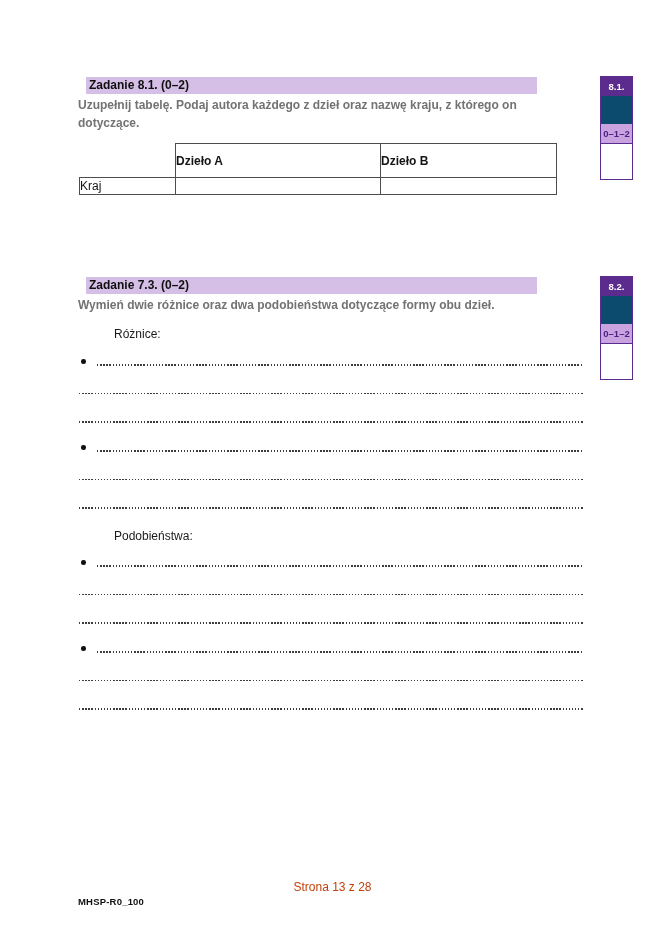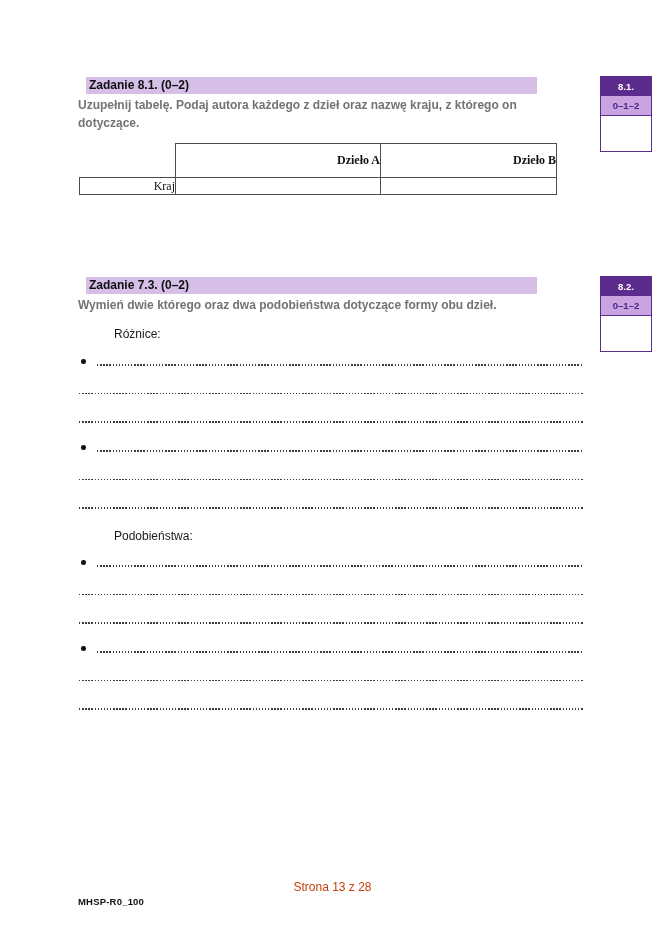--- a/index.html
+++ b/index.html
@@ -15,33 +15,33 @@
   .page{position:relative;width:664px;height:938px;background:#fff;overflow:hidden;}
 
   .taskbar{position:absolute;left:78px;width:451px;height:17px;background:var(--lav);
            font-weight:bold;font-size:12px;line-height:17px;padding-left:3px;color:#101010;margin-left:8px;}
   .instr{position:absolute;left:78px;width:509px;font-weight:bold;font-size:12px;
          line-height:18px;color:#737373;}
 
   
   table.works{position:absolute;left:79px;top:143px;border-collapse:collapse;table-layout:fixed;}
   table.works td,table.works th{border:1px solid var(--tborder);font-size:12px;vertical-align:middle;
-         text-align:right;padding:0;background:#fff;color:var(--ink);font-family:Liberation Serif, serif;}
+         text-align:left;padding:0;background:#fff;color:var(--ink);}
   table.works .corner{border:none;background:transparent;}
   table.works th{font-weight:bold;}
   table.works td.rowhead{font-weight:normal;}
   .col-head{width:96px;} .col-a{width:205px;} .col-b{width:176px;}
   .row-hdr{height:34px;} .row-data1{height:33px;} .row-data2{height:17px;}
 
   
-  .mbox{position:absolute;left:600px;width:52px;border:1px solid var(--dk);background:#0c4a6e;}
+  .mbox{position:absolute;left:600px;width:33px;border:1px solid var(--dk);background:#0c4a6e;}
   .mbox-id{height:19px;background:var(--dk);color:#ffffff;font-weight:bold;font-size:9.5px;
            line-height:19px;text-align:center;}
   .mbox-score{height:20px;background:var(--mid);color:#4b2386;font-weight:bold;font-size:9.5px;
-           line-height:20px;text-align:center;border-bottom:1px solid var(--dk);}
+           line-height:20px;text-align:center;border-bottom:1px solid var(--dk);margin-top:28px;}
   .mbox-empty{height:35px;background:#fff;}
 
   
   .ans-label{position:absolute;left:78px;font-size:12px;color:#1a1a1a;margin-left:36px;}
   .ans-group{position:absolute;left:78px;width:505px;}
   .ans-row{position:relative;height:28.7px;}
   .dots{position:absolute;left:1px;right:0;bottom:0;height:1.7px;
         background-image:repeating-linear-gradient(to right,#3d3d3d 0 1.4px,transparent 1.4px 3.1px);}
   .ans-row.bulleted .dots{left:19px;}
   .bullet{position:absolute;left:3px;bottom:2px;width:4.6px;height:4.6px;border-radius:50%;background:#101010;}
@@ -78,21 +78,21 @@
     </table>
 
   <div class="mbox" style="top:76px">
     <div class="mbox-id">8.1.</div>
     <div class="mbox-score">0–1–2</div>
     <div class="mbox-empty"></div>
   </div>
 
   <div class="taskbar" style="top:277px">Zadanie 7.3. (0–2)</div>
 
-  <div class="instr" style="top:296px">Wymień dwie którego oraz dwa podobieństwa dotyczące formy obu dzieł.</div>
+  <div class="instr" style="top:296px">Wymień dwie różnice oraz dwa podobieństwa dotyczące formy obu dzieł.</div>
 
   <div class="ans-label" style="top:327px">Różnice:</div>
   <div class="ans-group" style="top:337px">
       <div class="ans-row bulleted">
         <span class="bullet"></span>
         <div class="dots"></div>
       </div>
       <div class="ans-row">
         <div class="dots"></div>
       </div>

